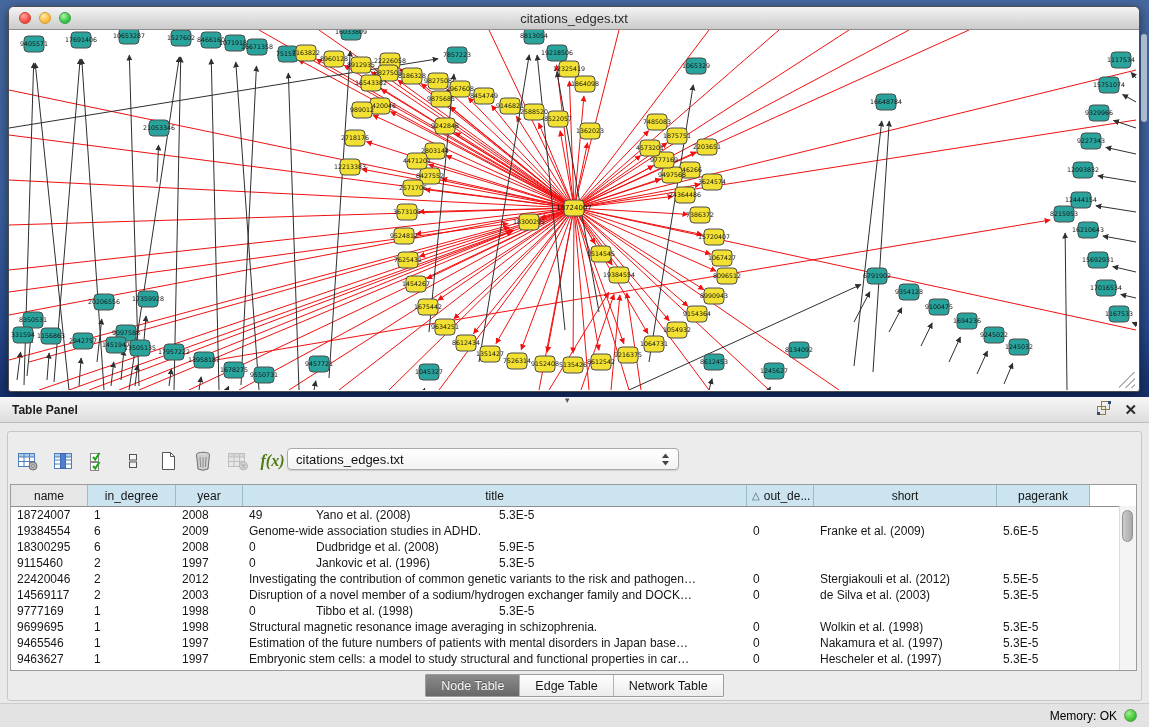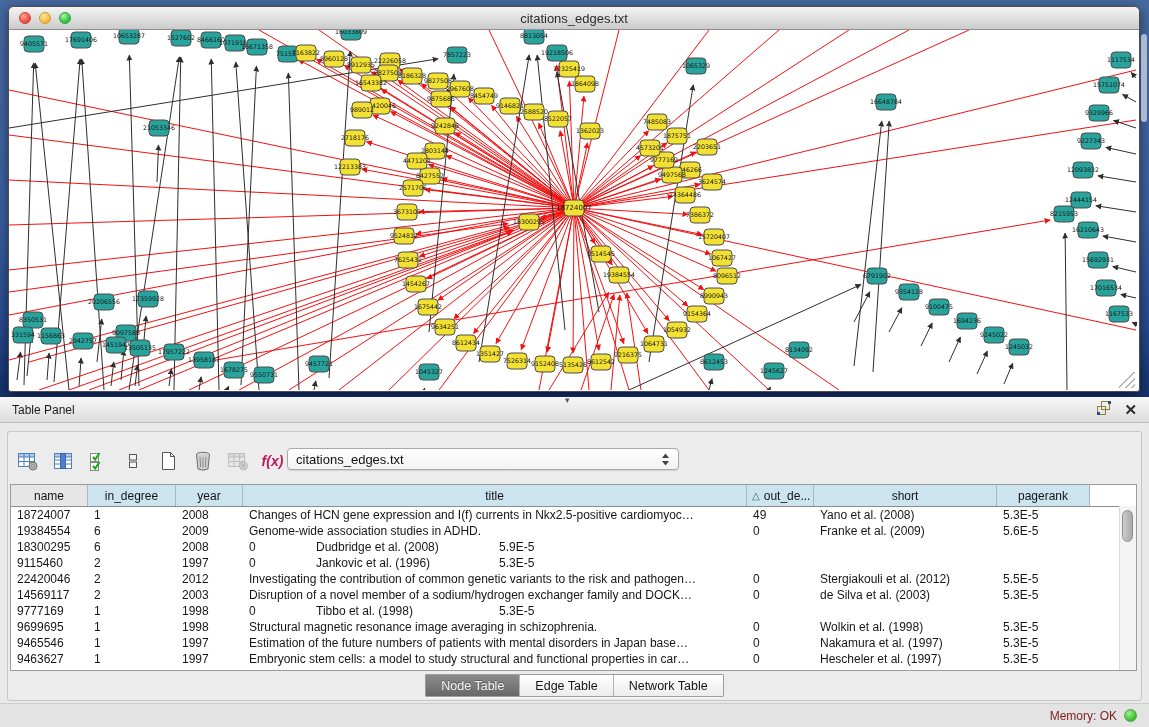--- a/index.html
+++ b/index.html
@@ -28,30 +28,30 @@
         background:
           linear-gradient(135deg,transparent 46%,#b4b4b4 46%,#b4b4b4 52%,transparent 52%),
           linear-gradient(135deg,transparent 66%,#b4b4b4 66%,#b4b4b4 72%,transparent 72%),
           linear-gradient(135deg,transparent 86%,#b4b4b4 86%,#b4b4b4 92%,transparent 92%);}
 
   
   .table-panel{position:absolute;left:0;top:397px;width:1149px;height:306px;background:#e9e9e9;}
   .panel-header{height:25px;background:linear-gradient(180deg,#f7f7f7,#dddddd);
                 border-bottom:1px solid #bdbdbd;display:flex;align-items:center;
                 padding:0 12px;position:relative;}
-  .panel-title{font-size:12px;color:#1c1c1c;}
+  .panel-title{font-size:12px;color:#1c1c1c;font-weight:bold;}
   .divider-tri{position:absolute;left:565px;top:-2px;font-size:9px;color:#5a5a5a;}
   .panel-header-icons{margin-left:auto;display:flex;align-items:center;gap:12px;}
   .close-x{font-size:15px;font-weight:bold;color:#2c2c2c;line-height:1;}
   .content-frame{position:absolute;left:7px;top:34px;width:1133px;height:268px;
                  border:1px solid #c6c6c6;border-radius:3px;background:#ececec;}
 
   .toolbar{position:absolute;left:14px;top:50px;height:28px;display:flex;align-items:center;gap:8px;}
   .tool-btn{width:27px;height:27px;display:flex;align-items:center;justify-content:center;}
-  .fx{font-family:Liberation Sans, sans-serif;font-style:italic;font-weight:bold;font-size:14px;color:#be185d;}
+  .fx{font-family:Liberation Serif, serif;font-style:italic;font-weight:bold;font-size:16px;color:#4d7c0f;}
   .combo{position:absolute;left:287px;top:51px;width:392px;height:22px;box-sizing:border-box;
          background:linear-gradient(#ffffff,#f2f2f2);border:1px solid #a9a9a9;border-radius:4px;
          box-shadow:0 1px 1px rgba(0,0,0,.12);display:flex;align-items:center;
          padding:0 8px;font-size:13px;color:#111;}
   .combo-arrows{margin-left:auto;display:flex;}
 
   .table-wrap{position:absolute;left:10px;top:87px;width:1127px;height:187px;box-sizing:border-box;
               background:#fff;border:1px solid #9b9b9b;overflow:hidden;}
   .thead{display:flex;height:21px;border-bottom:1px solid #8d8d8d;}
   .th{box-sizing:border-box;background:#cbe4f0;border-right:1px solid #9fb9c6;font-size:12px;
@@ -71,21 +71,21 @@
   .seg{display:flex;border:1px solid #9c9c9c;border-radius:1px;overflow:hidden;height:21px;
        box-shadow:0 1px 0 rgba(255,255,255,.7);background:#fff;}
   .seg-item{display:flex;align-items:center;padding:0 15px;font-size:12.5px;
             background:linear-gradient(#ffffff,#ececec);color:#141414;border-right:1px solid #b3b3b3;}
   .seg-item:last-child{border-right:none;}
   .seg-item.selected{background:linear-gradient(#8b8b8b,#686868);color:#f5f5f5;text-shadow:0 -1px 0 rgba(0,0,0,.3);}
 
   .statusbar{position:absolute;left:0;top:703px;width:1149px;height:24px;background:#e3e3e3;
              border-top:1px solid #cccccc;display:flex;align-items:center;justify-content:flex-end;
              padding-right:12px;gap:7px;box-sizing:border-box;}
-  .mem-label{font-size:12px;color:#7f1d1d;}
+  .mem-label{font-size:12px;color:#000000;}
   .mem-dot{width:13px;height:13px;border-radius:50%;box-sizing:border-box;
            background:radial-gradient(circle at 35% 30%,#9df08e,#3dc32f 65%,#2ca021);border:1px solid #5a9a52;}
 </style>
 </head>
 <body>
 
 <div class="desktop">
   <div class="net-window">
     <div class="titlebar">
       <div class="lights">
@@ -825,21 +825,20 @@
         </div>
         <div class="th c6">
           <span>pagerank</span>
         </div>
       </div>
     <div id="tbody">
         <div class="trow">
           <div class="td c0">18724007</div>
           <div class="td c1">1</div>
           <div class="td c2">2008</div>
-          <div class="td c3">Changes of HCN gene expression and I(f) currents in Nkx2.5-positive cardiomyoc…</div>
           <div class="td c4">49</div>
           <div class="td c5">Yano et al. (2008)</div>
           <div class="td c6">5.3E-5</div>
         </div>
         <div class="trow">
           <div class="td c0">19384554</div>
           <div class="td c1">6</div>
           <div class="td c2">2009</div>
           <div class="td c3">Genome-wide association studies in ADHD.</div>
           <div class="td c4">0</div>

